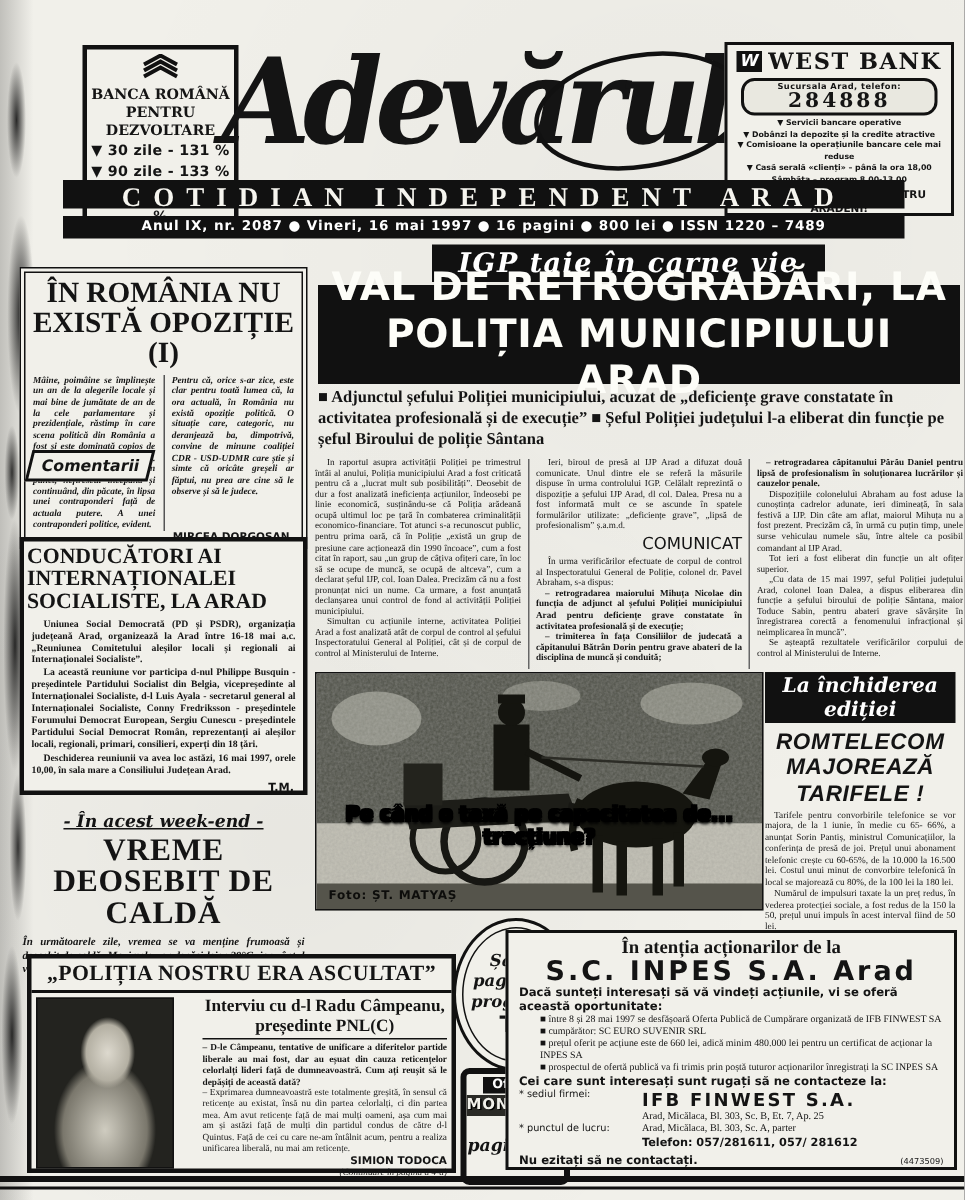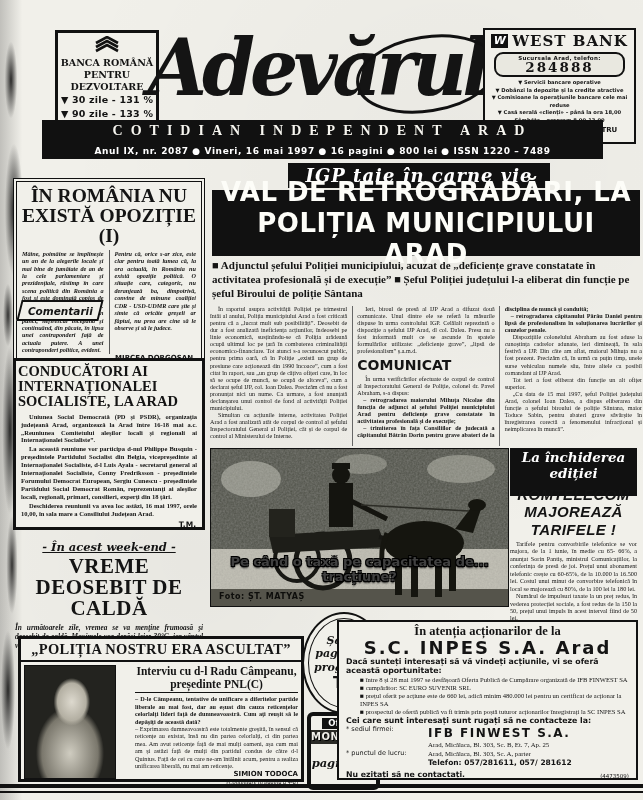--- a/index.html
+++ b/index.html
@@ -26,21 +26,21 @@
   .masthead-circle{left:352px;top:32px;width:150px;height:84px;pointer-events:none;}
   .wb-box{left:483px;top:28px;width:153px;height:116px;border:2.5px solid #111;background:#f1f0ea;box-sizing:border-box;padding:2px 3px;font-family:"DejaVu Sans",sans-serif;text-align:center;}
   .wb-titlerow{display:flex;align-items:center;justify-content:center;gap:4px;}
   .wb-logo{display:inline-block;width:17px;height:14px;background:#111;color:#fff;font-weight:bold;font-style:italic;font-size:11px;line-height:14px;}
   .wb-title{font-family:"DejaVu Serif",serif;font-weight:bold;font-size:15px;letter-spacing:1px;}
   .wb-phoneplate{border:2px solid #111;border-radius:9px;margin:2px 6px 2px 6px;padding:1px 0;background:#e9e8e0;}
   .wb-branch{font-size:5.5px;font-weight:bold;letter-spacing:.3px;}
   .wb-phone{font-family:"DejaVu Serif",serif;font-weight:bold;font-size:13.5px;letter-spacing:2px;line-height:13px;}
   .wb-bullet{font-size:5.2px;font-weight:bold;line-height:1.45;}
   .wb-slogan{font-size:7px;font-weight:bold;margin-top:2px;line-height:1.2;}
-  .banner{left:42px;top:120px;width:561px;height:38px;background:#111;color:#f6f5ef;font-family:"Liberation Serif",serif;font-weight:bold;font-size:14px;letter-spacing:8px;text-align:center;line-height:22px;}
+  .banner{left:42px;top:120px;width:561px;height:19px;background:#111;color:#f6f5ef;font-family:"Liberation Serif",serif;font-weight:bold;font-size:18px;letter-spacing:8px;text-align:center;line-height:22px;}
   .dateline{left:42px;top:144px;width:561px;height:15px;background:#111;color:#fff;font-family:"DejaVu Sans",sans-serif;font-weight:bold;font-size:9px;letter-spacing:.6px;text-align:center;line-height:15px;}
   
   .opinion-box{left:13px;top:178px;width:192px;height:188px;border:4px double #111;box-sizing:border-box;background:#f1f0ea;}
   .opinion-title{font-family:"Liberation Serif",serif;font-weight:bold;font-size:19.5px;line-height:1.02;text-align:center;padding-top:4px;}
   .opinion-cols{display:flex;gap:5px;padding:4px 5px 0 5px;position:relative;}
   .opinion-col{width:50%;font-style:italic;font-weight:bold;font-size:6.2px;line-height:1.2;text-align:justify;}
   .opinion-col + .opinion-col{border-left:1px solid #555;padding-left:5px;}
   .comentarii-badge{position:absolute;left:2px;top:54px;width:78px;height:17px;border:2px solid #111;background:#f1f0ea;transform:skewX(-14deg);display:flex;align-items:center;justify-content:center;}
   .comentarii-badge span{font-weight:bold;font-style:italic;font-size:10.5px;transform:skewX(14deg);font-family:"DejaVu Sans",sans-serif;}
   .opinion-sig{text-align:right;font-weight:bold;font-size:7px;padding-right:8px;font-family:"DejaVu Sans",sans-serif;}
@@ -55,27 +55,27 @@
   .weather-kicker{font-family:"DejaVu Serif",serif;font-style:italic;font-weight:bold;font-size:11.5px;text-decoration:underline;}
   .weather-title{font-family:"Liberation Serif",serif;font-weight:bold;font-size:21px;line-height:1.0;margin-top:2px;letter-spacing:.5px;}
   .weather-body{font-style:italic;font-weight:bold;font-size:7.3px;line-height:1.25;text-align:justify;margin-top:4px;padding:0 2px;}
   
   .kicker-box{left:288px;top:163px;width:262px;height:25px;background:#111;color:#fff;font-family:"DejaVu Serif",serif;font-style:italic;font-weight:bold;font-size:18px;text-align:center;line-height:25px;letter-spacing:1px;}
   .headline-box{left:212px;top:190px;width:428px;height:66px;background:#111;color:#fdfdf8;font-family:"DejaVu Sans",sans-serif;font-weight:bold;font-size:26px;line-height:31px;text-align:center;letter-spacing:.5px;display:flex;align-items:center;justify-content:center;padding:2px;box-sizing:border-box;}
   .deck{left:212px;top:259px;width:428px;font-family:"Liberation Serif",serif;font-weight:bold;font-size:11px;line-height:1.25;}
   .article-cols{left:210px;top:306px;width:432px;height:140px;column-count:3;column-gap:10px;column-rule:1px solid #666;font-size:6.1px;line-height:1.16;text-align:justify;overflow:hidden;}
   .article-cols p{margin:0;text-indent:8px;}
   .article-cols p.item{font-weight:bold;text-indent:6px;}
-  .communique{font-family:"DejaVu Sans",sans-serif;font-weight:bold;font-size:14px;text-align:left;margin:2px 0;}
+  .communique{font-family:"DejaVu Sans",sans-serif;font-weight:normal;font-size:11px;text-align:right;margin:2px 0;}
   
   .photo{left:210px;top:448px;width:297px;height:157px;border:1px solid #111;overflow:hidden;background:#b9b7ae;}
-  .photo-caption{position:absolute;left:6px;bottom:22px;width:285px;color:#404040;font-family:"DejaVu Sans",sans-serif;font-weight:bold;font-size:13px;text-align:center;text-shadow:-1px -1px 0 #000,1px -1px 0 #000,-1px 1px 0 #000,1px 1px 0 #000,0 2px 2px #000;}
+  .photo-caption{position:absolute;left:6px;bottom:40px;width:285px;color:#000000;font-family:"DejaVu Sans",sans-serif;font-weight:bold;font-size:13px;text-align:center;text-shadow:-1px -1px 0 #000,1px -1px 0 #000,-1px 1px 0 #000,1px 1px 0 #000,0 2px 2px #000;}
   .photo-credit{position:absolute;left:8px;bottom:5px;color:#0d0d0b;font-family:"DejaVu Sans",sans-serif;font-weight:bold;font-size:8px;letter-spacing:.5px;}
   
-  .late-box{left:510px;top:448px;width:127px;height:48px;background:#111;color:#fff;font-family:"DejaVu Serif",serif;font-style:italic;font-weight:bold;font-size:13.5px;text-align:center;line-height:16px;padding-top:1px;box-sizing:border-box;}
+  .late-box{left:510px;top:448px;width:127px;height:34px;background:#111;color:#fff;font-family:"DejaVu Serif",serif;font-style:italic;font-weight:bold;font-size:13.5px;text-align:center;line-height:16px;padding-top:1px;box-sizing:border-box;}
   .rom-title{left:510px;top:486px;width:127px;font-family:"Liberation Sans",sans-serif;font-weight:bold;font-size:15px;line-height:1.15;text-align:center;letter-spacing:.4px;font-style:italic;}
   .rom-body{left:510px;top:540px;width:127px;font-size:6.2px;line-height:1.2;text-align:justify;}
   .rom-body p{margin:0;text-indent:6px;}
   .rom-cont{font-style:italic;font-weight:bold;font-size:6.3px;text-align:left;margin-top:1px;}
   
   .interview-box{left:18px;top:636px;width:286px;height:146px;border:3px solid #111;box-sizing:border-box;background:#f1f0ea;}
   .interview-title{border-bottom:2px solid #111;font-family:"Liberation Serif",serif;font-weight:bold;font-size:14.5px;text-align:center;line-height:21px;height:21px;letter-spacing:.3px;}
   .interview-row{display:flex;padding:3px;gap:19px;}
   .campeanu-photo{width:90px;height:112px;border:1px solid #111;background:
      radial-gradient(ellipse 26px 34px at 52% 32%, #ddd9ce 0%, #b3afa2 55%, transparent 70%),

